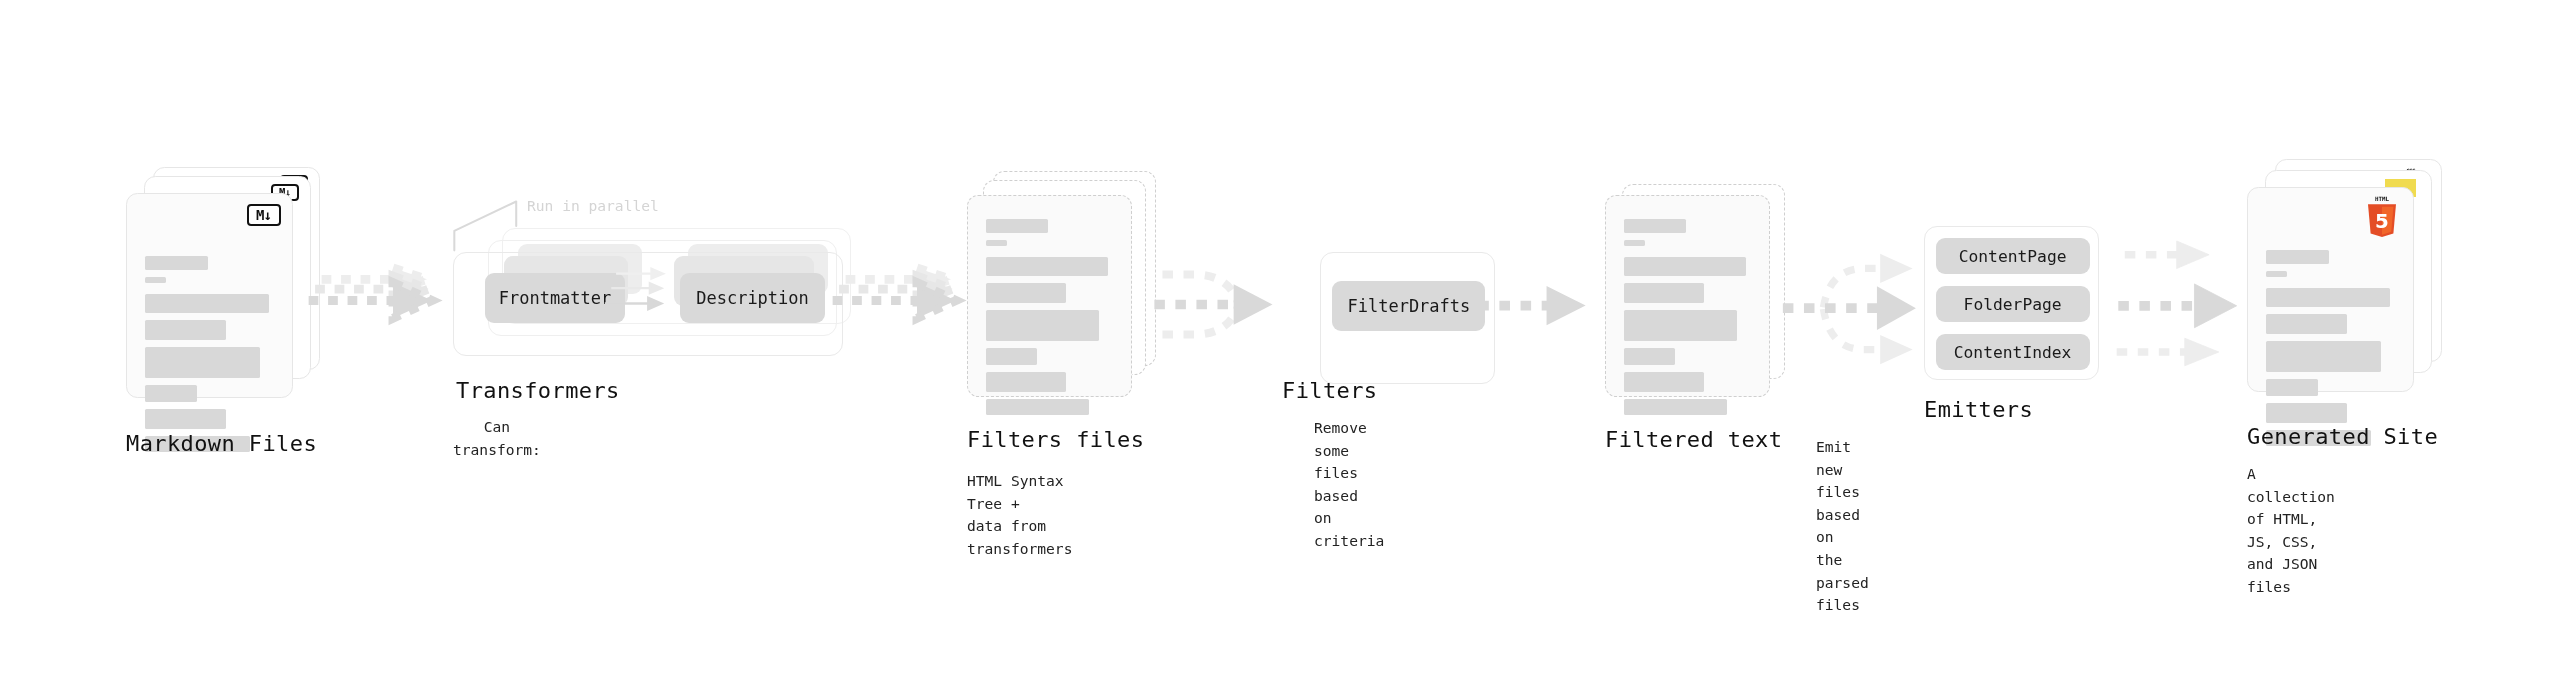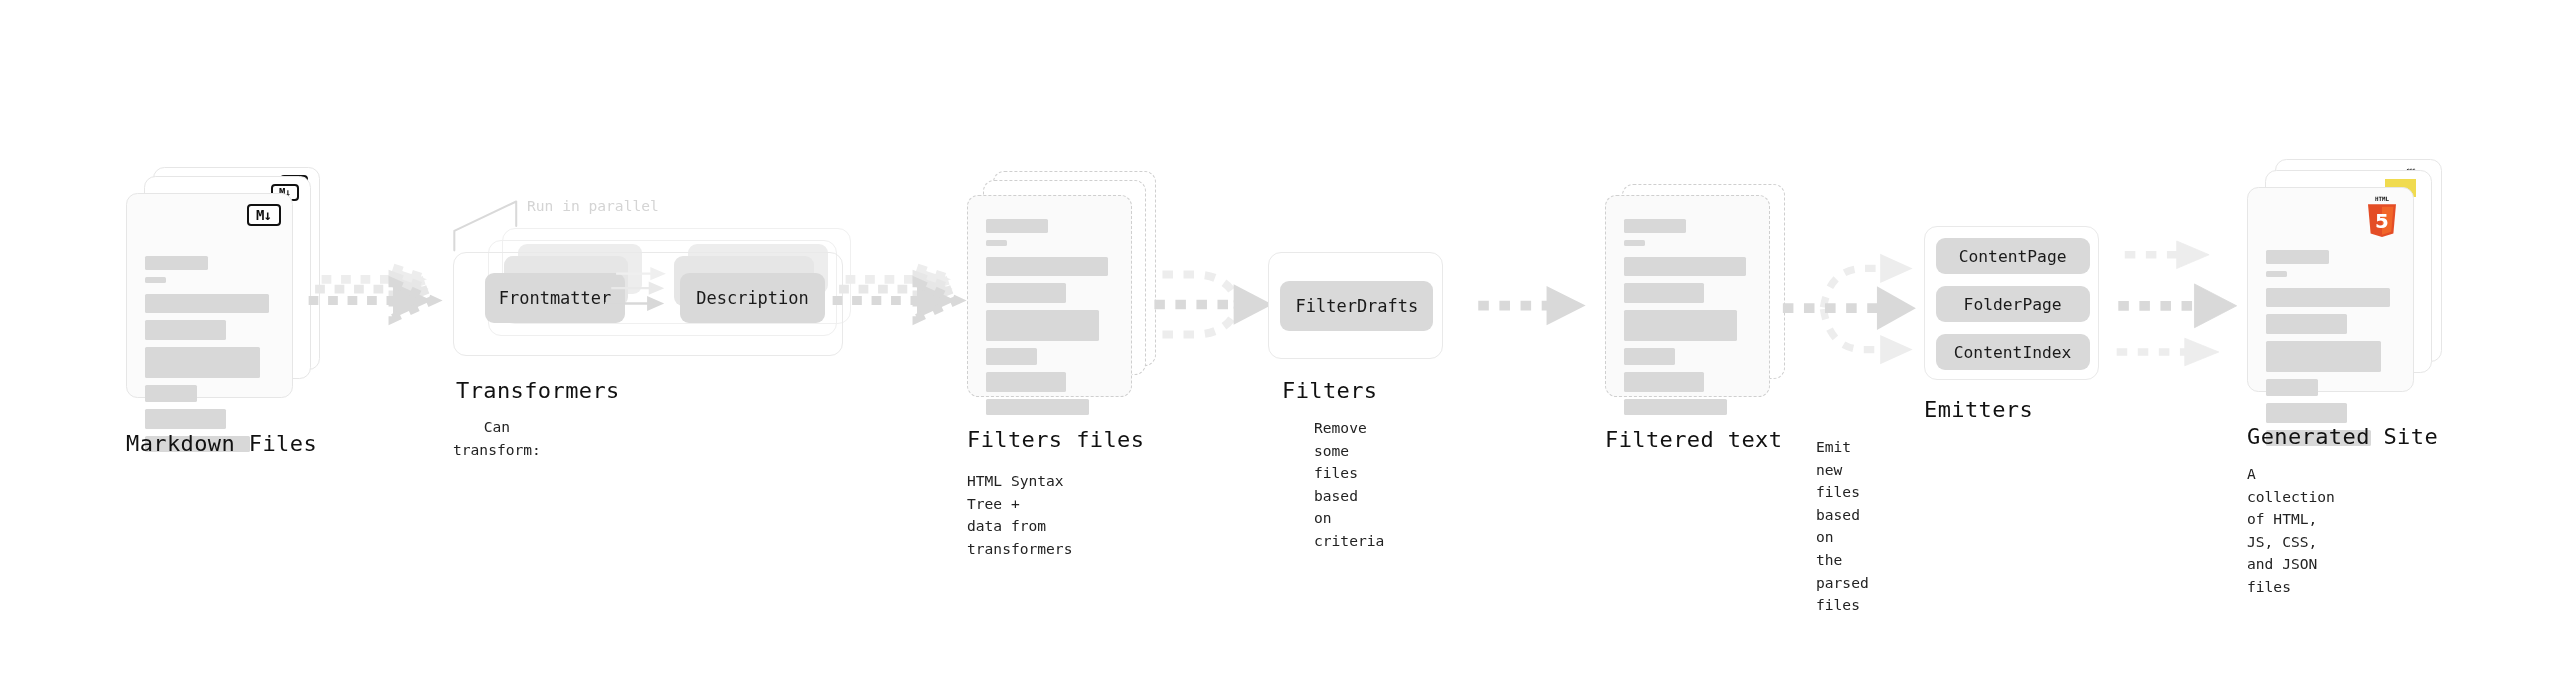--- a/index.html
+++ b/index.html
@@ -213,21 +213,21 @@
   </div>
 
   <svg style="left:1138px; top:260px;" width="146" height="89" viewBox="0 0 180 110">
     <path d="M30 18 L70 18 Q112 18 124 54" fill="none" stroke="#ededed" stroke-width="10" stroke-dasharray="13 13"></path>
     <path d="M30 92 L70 92 Q112 92 124 56" fill="none" stroke="#ededed" stroke-width="10" stroke-dasharray="13 13"></path>
     <line x1="20" y1="55" x2="126" y2="55" stroke="#d9d9d9" stroke-width="12" stroke-dasharray="13 13"></line>
     <polygon points="118,30 166,55 118,80" fill="#d9d9d9"></polygon>
   </svg>
 
   <div class="abs" style="left:0;top:0;">
-    <div class="outer-box solidbg" style="left:1268px; top:252px; width:175px; height:107px;padding-left:42px;">
+    <div class="outer-box solidbg" style="left:1320px; top:252px; width:175px; height:132px;padding-left:42px;">
       <div class="pill" style="left:11.4px; top:28px; width:153px; height:50px;">FilterDrafts</div>
     </div>
     <div class="cap-title" style="left:1282px; top:378px;">Filters</div>
     <div class="cap-sub" style="left:1282px; top:417px;margin-left:32px;">Remove some files based
 on criteria</div>
   </div>
 
   <svg style="left:1475px; top:286px;" width="122" height="49" viewBox="0 0 150 60">
     <line x1="4" y1="24" x2="96" y2="24" stroke="#d9d9d9" stroke-width="12" stroke-dasharray="13 13"></line>
     <polygon points="88,0 136,24 88,48" fill="#d9d9d9"></polygon>

